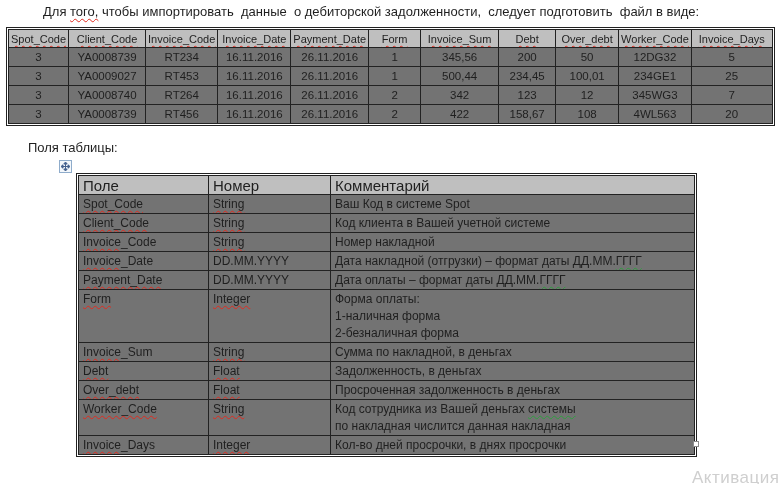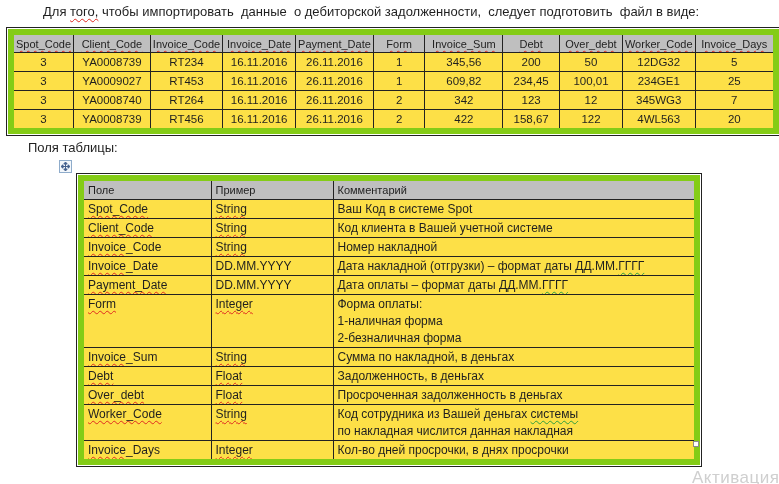--- a/index.html
+++ b/index.html
@@ -8,36 +8,36 @@
     background:#fff; font-family:"Liberation Sans", sans-serif; color:#1f1f1f;
   }
   .txt { position:absolute; font-size:13px; white-space:pre; }
   .sp-red   { text-decoration-line:underline; text-decoration-style:wavy;
               text-decoration-color:#e02b20; text-decoration-thickness:1px; text-underline-offset:2px; }
   .sp-green { text-decoration-line:underline; text-decoration-style:wavy;
               text-decoration-color:#2e9e3e; text-decoration-thickness:1px; text-underline-offset:2px; }
 
   table.doc-table {
     position:absolute; border-collapse:collapse; table-layout:fixed;
-    border:6px solid #84cc16; outline:1px solid #222; outline-offset:1px;
-    background:#fde047;
+    border:1px solid #84cc16; outline:1px solid #222; outline-offset:1px;
+    background:#737373;
   }
   .doc-table th, .doc-table td {
     border:1px solid #222; overflow:hidden; white-space:nowrap;
   }
   .doc-table th { background:#bfbfbf; font-weight:normal; }
 
   
   .t1 { left:8px; top:29px; }
   .t1 th { font-size:11px; height:17px; text-align:center; padding:0 2px; }
   .t1 td { font-size:11.5px; height:18px; text-align:center; padding:0 2px; }
 
   
   .t2 { left:78px; top:175px; }
-  .t2 th { font-size:11px; height:18px; text-align:left; padding:0 4px; }
+  .t2 th { font-size:15px; height:18px; text-align:left; padding:0 4px; }
   .t2 td { font-size:12px; line-height:17px; height:17px; vertical-align:top;
            text-align:left; padding:1px 4px 0 4px; }
 
   .move-handle {
     position:absolute; left:59px; top:160px; width:13px; height:13px;
     border:1px solid #8faccb; background:#f3f7fb; box-sizing:border-box;
     display:flex; align-items:center; justify-content:center; cursor:move;
   }
   .resize-handle {
     position:absolute; left:693px; top:441px; width:6px; height:6px;
@@ -98,21 +98,21 @@
           <td>12DG32</td>
           <td>5</td>
         </tr>
         <tr>
           <td>3</td>
           <td>YA0009027</td>
           <td>RT453</td>
           <td>16.11.2016</td>
           <td>26.11.2016</td>
           <td>1</td>
-          <td>609,82</td>
+          <td>500,44</td>
           <td>234,45</td>
           <td>100,01</td>
           <td>234GE1</td>
           <td>25</td>
         </tr>
         <tr>
           <td>3</td>
           <td>YA0008740</td>
           <td>RT264</td>
           <td>16.11.2016</td>
@@ -126,21 +126,21 @@
         </tr>
         <tr>
           <td>3</td>
           <td>YA0008739</td>
           <td>RT456</td>
           <td>16.11.2016</td>
           <td>26.11.2016</td>
           <td>2</td>
           <td>422</td>
           <td>158,67</td>
-          <td>122</td>
+          <td>108</td>
           <td>4WL563</td>
           <td>20</td>
         </tr>
       </tbody>
   </table>
 
   <div class="txt" style="left:28px; top:140px;">Поля таблицы:</div>
 
   <div class="move-handle">
     <svg width="9" height="9" viewBox="0 0 9 9">
@@ -157,21 +157,21 @@
 
   <table class="doc-table t2">
     <colgroup>
       <col style="width:130px">
         <col style="width:122px">
         <col style="width:364px">
     </colgroup>
     <thead>
         <tr>
           <th>Поле</th>
-          <th>Пример</th>
+          <th>Номер</th>
           <th>Комментарий</th>
         </tr>
       </thead>
     <tbody>
         <tr>
           <td><span class="sp-red">Spot_Code</span></td>
           <td><span class="sp-red">String</span></td>
           <td>
             <div><span>Ваш Код в системе  Spot</span></div>
           </td>

